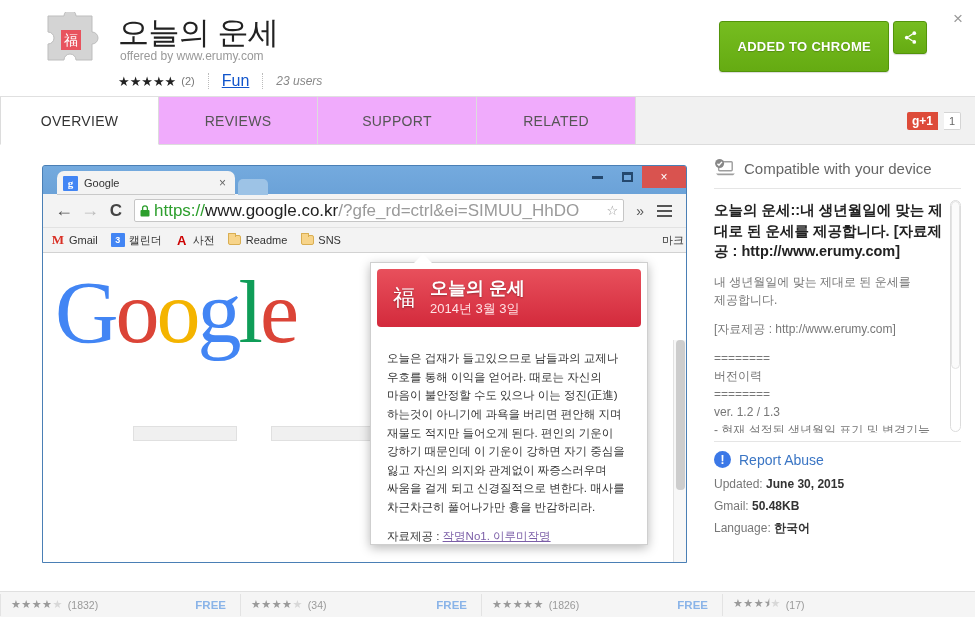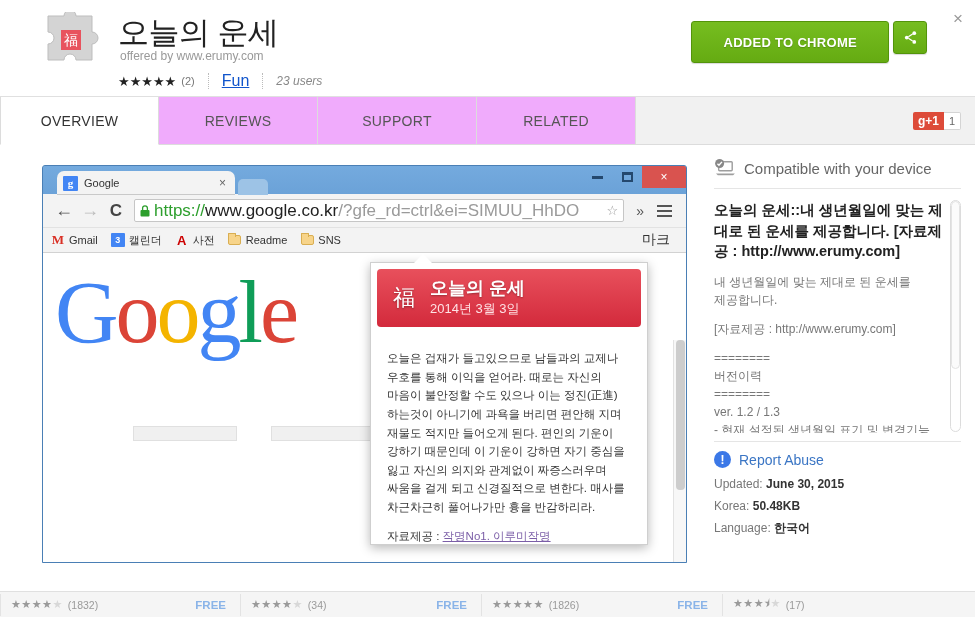--- a/index.html
+++ b/index.html
@@ -42,21 +42,21 @@
     width: 0; height: 16px; border-left: 1px dotted #bbb; margin: 0 13px;
   }
   .cat-link { font-size: 16px; color: #1155cc; text-decoration: underline; cursor: pointer; }
   .users-count { font-size: 12px; color: #888; font-style: italic; }
 
   .cta-wrap {
     position: absolute; right: 48px; top: 21px;
     display: flex; gap: 4px;
   }
   .btn-added {
-    height: 42px; padding: 0 31px;
+    height: 51px; padding: 0 17px;
     background: linear-gradient(#76bd20, #65ab12);
     border: 1px solid #53940b;
     border-radius: 3px;
     color: #fff; font-size: 13px; font-weight: bold;
     letter-spacing: 0.3px;
     display: flex; align-items: center; justify-content: center;
     cursor: pointer;
     text-shadow: 0 1px 1px rgba(0,0,0,.2);
     box-shadow: 0 1px 1px rgba(0,0,0,.15);
   }
@@ -94,21 +94,21 @@
   }
   .tab:first-child { border-left: 1px solid #dcdcdc; }
   .tab.active {
     background: #fff;
     color: #333;
     border-bottom: 1px solid #fff;
     margin-bottom: -1px;
   }
   .tab-spacer { flex: 1; }
   .gplus-wrap {
-    display: flex; align-items: center; gap: 0;
+    display: flex; align-items: center; gap: 6px;
     margin-right: 14px; align-self: center;
   }
   .gplus-btn {
     background: #dd4b39;
     color: #fff; font-size: 12px; font-weight: bold;
     height: 18px; padding: 0 5px;
     display: flex; align-items: center;
     border-radius: 2px 0 0 2px;
     cursor: pointer;
   }
@@ -222,21 +222,21 @@
   .folder {
     width: 13px; height: 10px; background: #f7d48a;
     border: 1px solid #d9ae52; border-radius: 1px 2px 2px 2px;
     position: relative;
   }
   .folder:before {
     content: ''; position: absolute; left: -1px; top: -3px;
     width: 6px; height: 3px; background: #f7d48a;
     border: 1px solid #d9ae52; border-bottom: none; border-radius: 1px 1px 0 0;
   }
-  .bm-right { position: absolute; right: 16px; font-size: 14px; color: #333; }
+  .bm-right { position: absolute; right: 2px; font-size: 11px; color: #333; }
 
   .viewport {
     position: absolute; left: 0; right: 0; top: 87px; bottom: 0;
     background: #fff;
     overflow: hidden;
   }
   .glogo {
     position: absolute; left: 12px; top: 16px;
     font-family: "Liberation Serif", "DejaVu Serif", serif;
     font-size: 88px; line-height: 1;
@@ -577,21 +577,21 @@
     <div class="report">
       <span class="report-ico">!</span>
       <span class="report-text">Report Abuse</span>
     </div>
 
     <div class="info-line">
       <span>Updated:</span>
       <b>June 30, 2015</b>
     </div>
     <div class="info-line">
-      <span>Korea:</span>
+      <span>Gmail:</span>
       <b>50.48KB</b>
     </div>
     <div class="info-line">
       <span>Language:</span>
       <b>한국어</b>
     </div>
 
   </div>
 
   <div class="footer-row">

